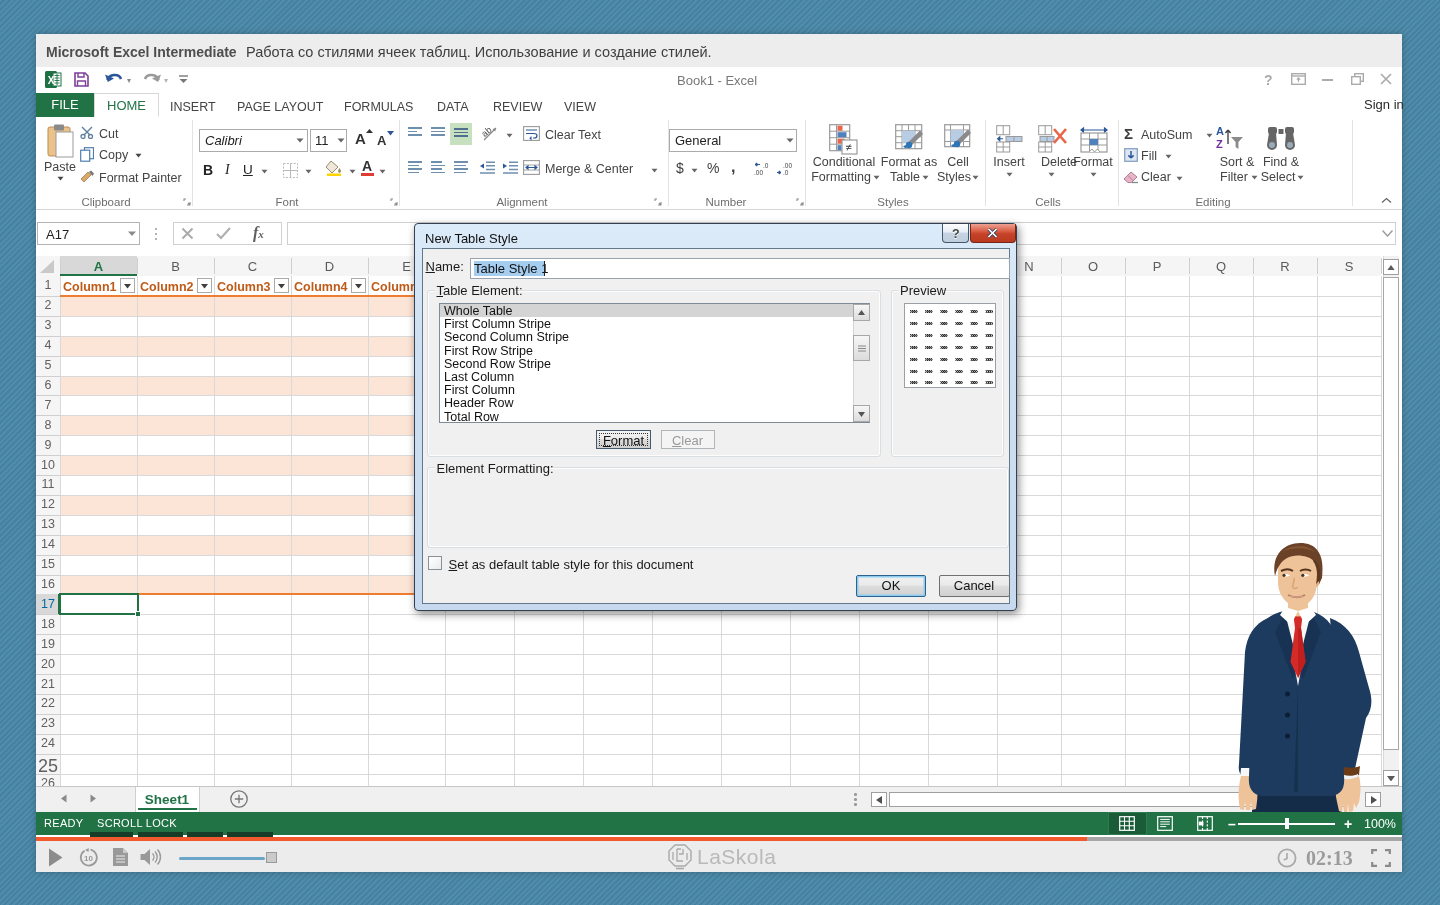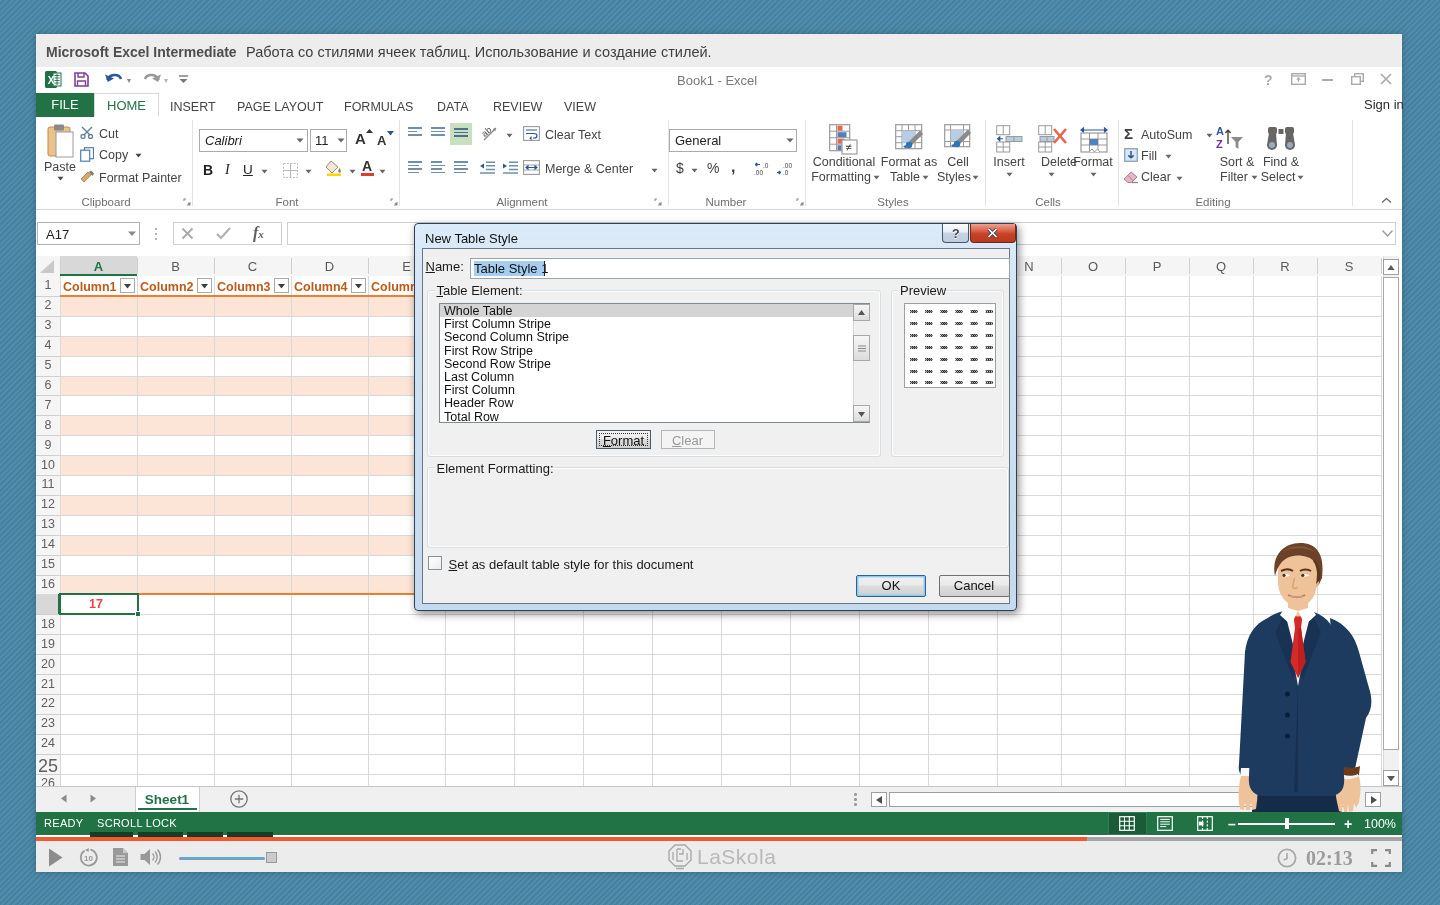--- a/index.html
+++ b/index.html
@@ -508,21 +508,21 @@
 <div class="a" style="left:36px;top:514.8px;width:24px;height:1px;background:#cfcfcf;"></div>
 <div class="a tx" style="left:48px;top:517.2px;font-size:12.5px;color:#606060;transform:translateX(-50%);font-weight:normal;">13</div>
 <div class="a" style="left:36px;top:534.7px;width:24px;height:1px;background:#cfcfcf;"></div>
 <div class="a tx" style="left:48px;top:537.2px;font-size:12.5px;color:#606060;transform:translateX(-50%);font-weight:normal;">14</div>
 <div class="a" style="left:36px;top:554.6px;width:24px;height:1px;background:#cfcfcf;"></div>
 <div class="a tx" style="left:48px;top:557.0px;font-size:12.5px;color:#606060;transform:translateX(-50%);font-weight:normal;">15</div>
 <div class="a" style="left:36px;top:574.5px;width:24px;height:1px;background:#cfcfcf;"></div>
 <div class="a tx" style="left:48px;top:577.0px;font-size:12.5px;color:#606060;transform:translateX(-50%);font-weight:normal;">16</div>
 <div class="a" style="left:36px;top:594.4px;width:24px;height:1px;background:#cfcfcf;"></div>
 <div class="a" style="left:36px;top:594.4px;width:24px;height:19.9px;background:#d8d8d8;border-right:2px solid #217346;"></div>
-<div class="a tx" style="left:48px;top:596.9px;font-size:12.5px;color:#ef4444;transform:translateX(-50%);font-weight:bold;margin-left:48px;">17</div>
+<div class="a tx" style="left:48px;top:596.9px;font-size:12.5px;color:#0369a1;transform:translateX(-50%);font-weight:normal;">17</div>
 <div class="a" style="left:36px;top:614.3px;width:24px;height:1px;background:#cfcfcf;"></div>
 <div class="a tx" style="left:48px;top:616.8px;font-size:12.5px;color:#606060;transform:translateX(-50%);font-weight:normal;">18</div>
 <div class="a" style="left:36px;top:634.2px;width:24px;height:1px;background:#cfcfcf;"></div>
 <div class="a tx" style="left:48px;top:636.7px;font-size:12.5px;color:#606060;transform:translateX(-50%);font-weight:normal;">19</div>
 <div class="a" style="left:36px;top:654.1px;width:24px;height:1px;background:#cfcfcf;"></div>
 <div class="a tx" style="left:48px;top:656.5px;font-size:12.5px;color:#606060;transform:translateX(-50%);font-weight:normal;">20</div>
 <div class="a" style="left:36px;top:674.0px;width:24px;height:1px;background:#cfcfcf;"></div>
 <div class="a tx" style="left:48px;top:676.5px;font-size:12.5px;color:#606060;transform:translateX(-50%);font-weight:normal;">21</div>
 <div class="a" style="left:36px;top:693.9px;width:24px;height:1px;background:#cfcfcf;"></div>
 <div class="a tx" style="left:48px;top:696.4px;font-size:12.5px;color:#606060;transform:translateX(-50%);font-weight:normal;">22</div>

